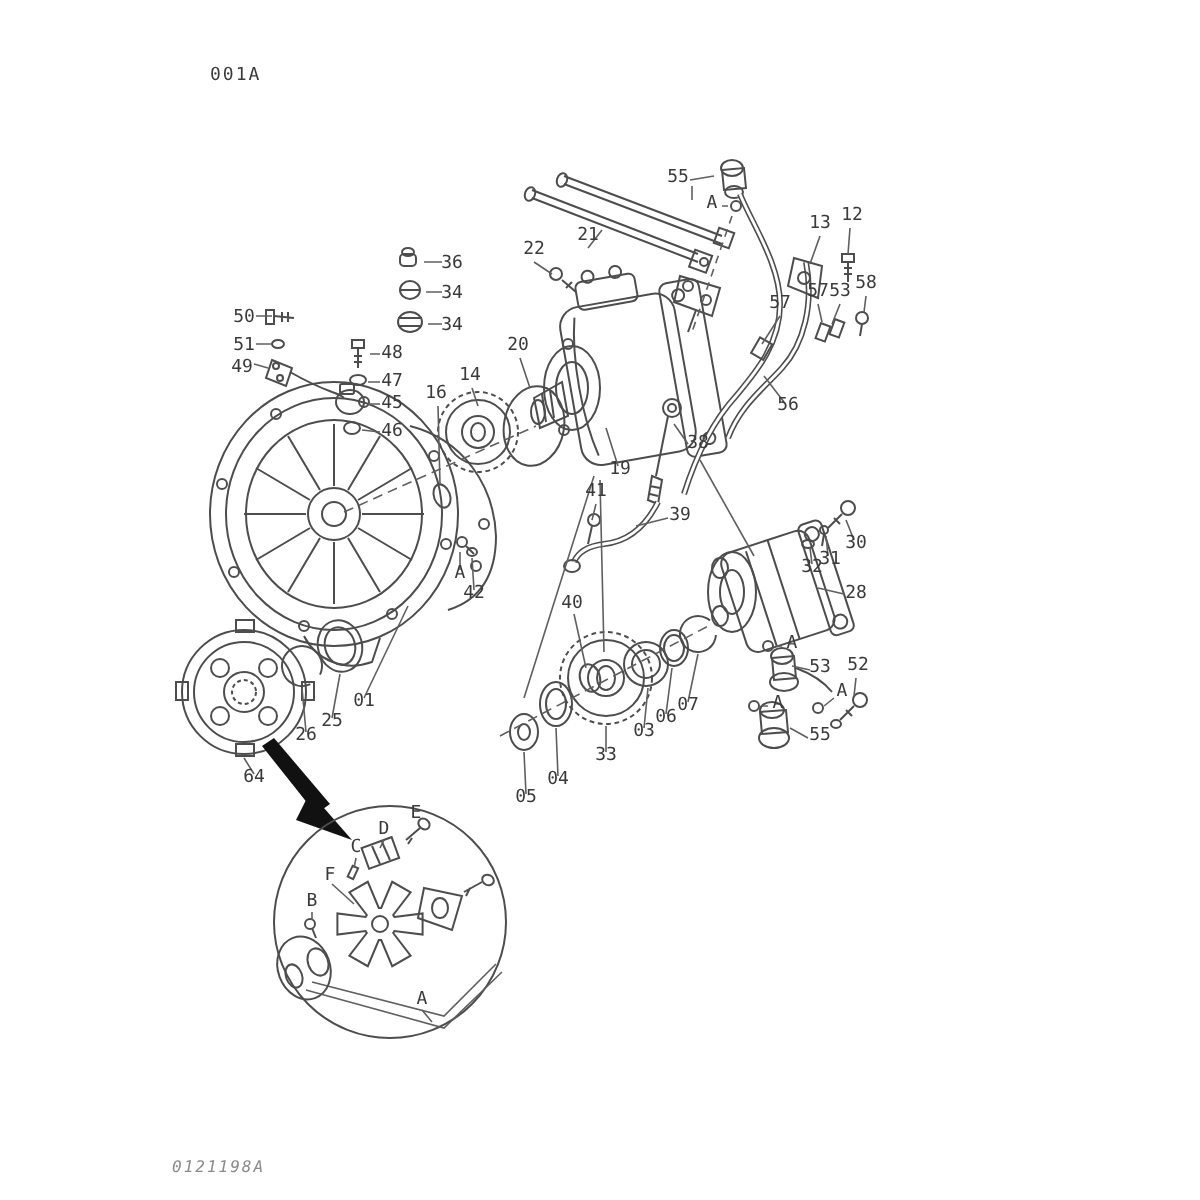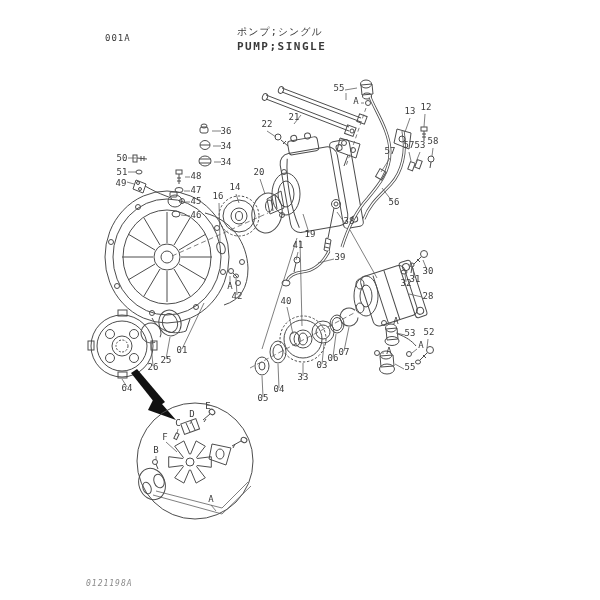--- a/index.html
+++ b/index.html
@@ -18,24 +18,20 @@
   .tube{stroke:#4d4d4d;fill:none;stroke-width:3;}
   .tube-i{stroke:#fff;fill:none;stroke-width:1.4;}
   .blk{fill:#111;stroke:none;}
 </style>
 </head>
 <body>
 
 <div class="page">
 
   <div class="hdr-code">001A</div>
-  <div class="title-block">
-    <div class="t-ja">ポンプ;シングル</div>
-    <div class="t-en">PUMP;SINGLE</div>
-  </div>
 
   <svg class="diagram" width="600" height="600" viewBox="0 0 600 600">
 
     <g class="ln">
       <ellipse cx="167" cy="257" rx="62" ry="66"></ellipse>
       <ellipse cx="167" cy="257" rx="54" ry="58"></ellipse>
       <ellipse cx="167" cy="257" rx="44" ry="47"></ellipse>
       <circle cx="167" cy="257" r="13"></circle>
       <circle cx="167" cy="257" r="6"></circle>
       <path d="M181,257 L212,257 M179,264 L206,280 M174,269 L190,296 M167,271 L167,302

